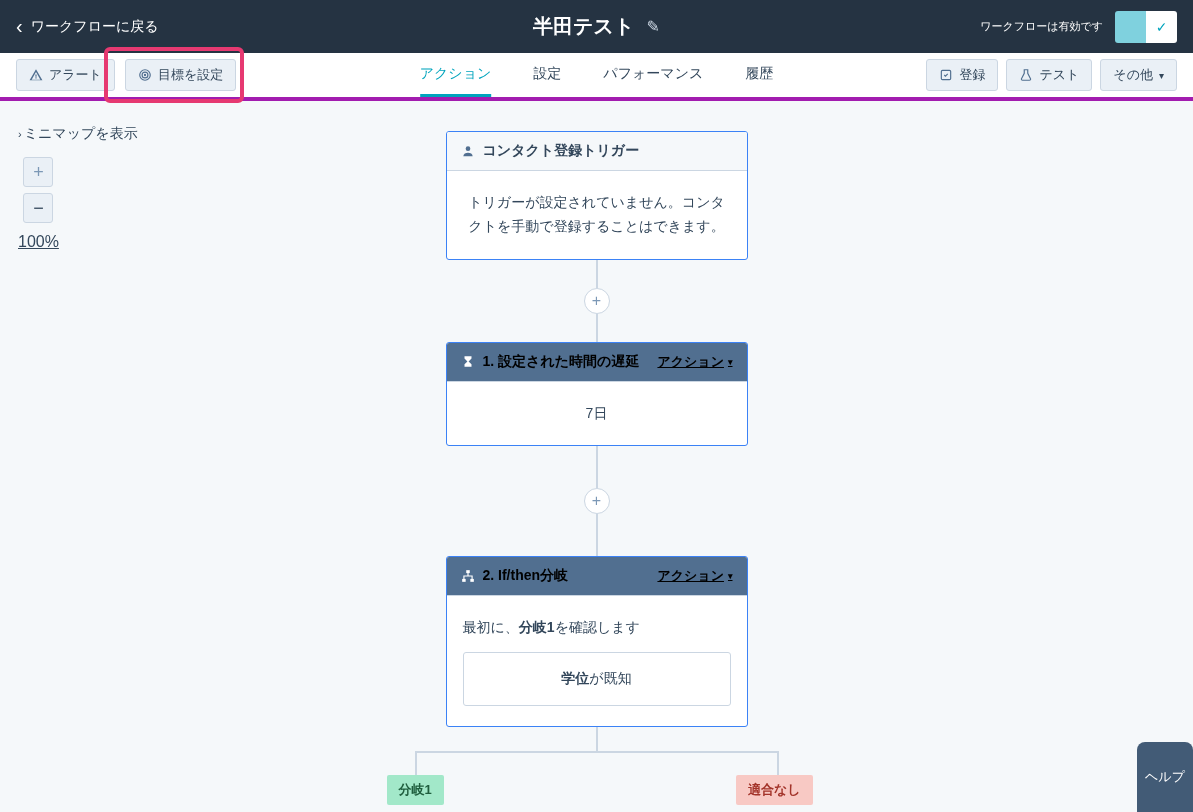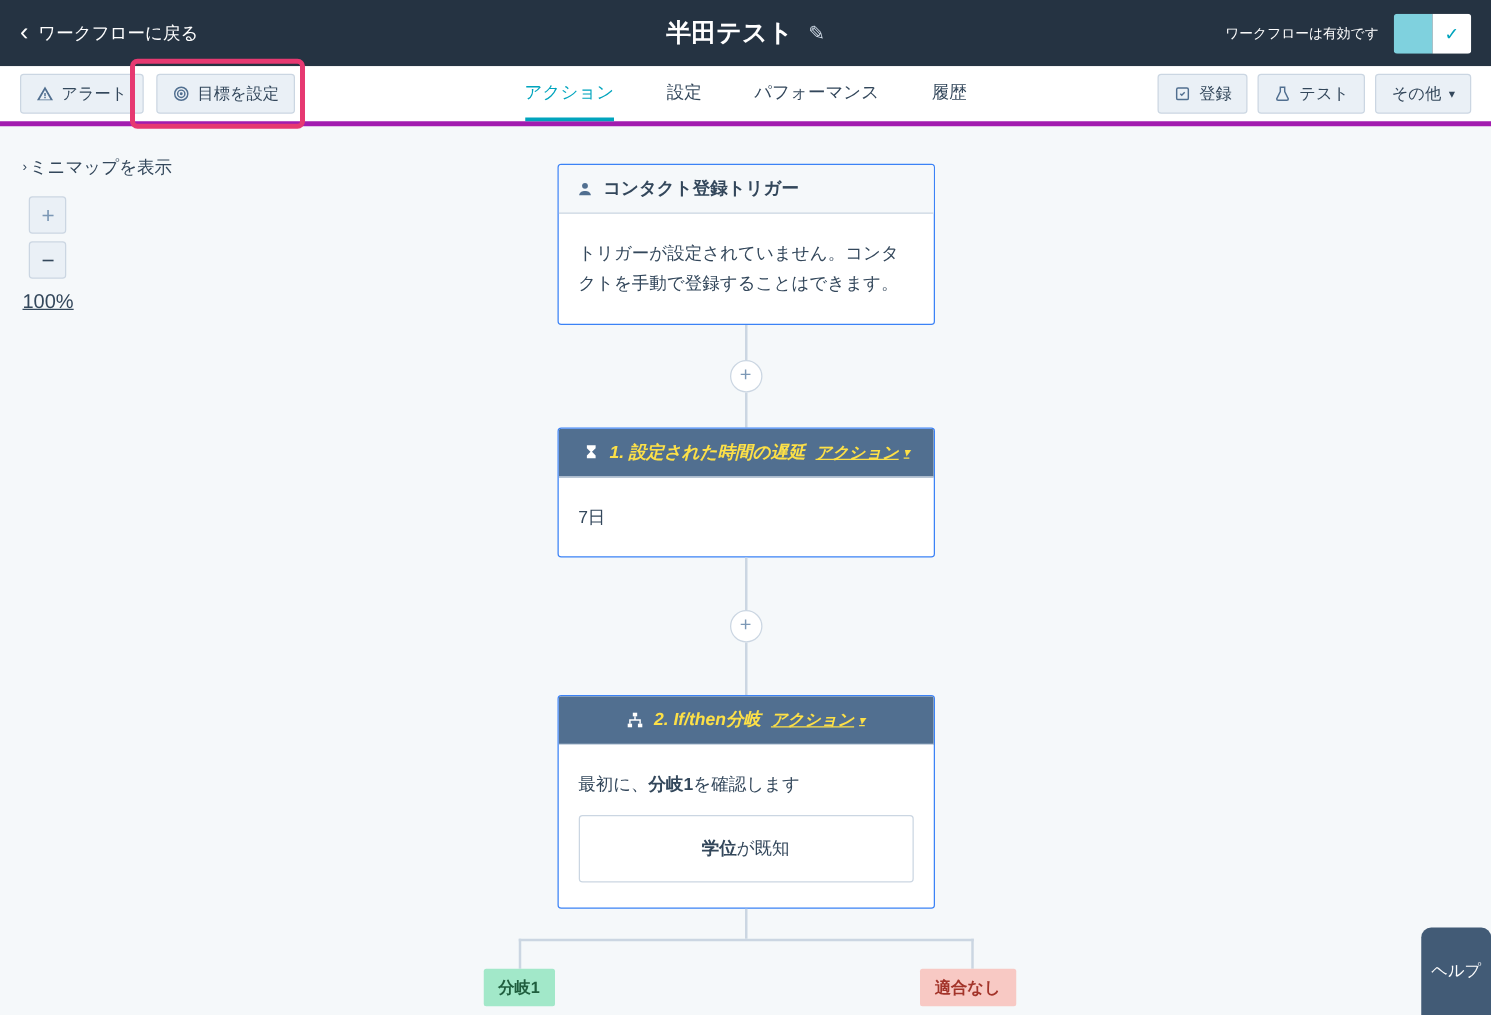--- a/index.html
+++ b/index.html
@@ -35,24 +35,24 @@
 .minimap-link { position: absolute; top: 24px; left: 18px; font-size: 14px; color: #33475b; cursor: pointer; display: flex; align-items: center; gap: 2px; }
 .zoom-controls { position: absolute; top: 56px; left: 18px; display: flex; flex-direction: column; gap: 6px; align-items: center; }
 .zoom-btn { width: 30px; height: 30px; background: #eaf0f6; border: 1px solid #cbd6e2; border-radius: 3px; display: flex; align-items: center; justify-content: center; font-size: 18px; cursor: pointer; color: #7c98b6; }
 .zoom-btn.minus { color: #33475b; }
 .zoom-label { font-size: 16px; margin-top: 4px; text-decoration: underline; }
 
 
 .flow { position: absolute; left: 50%; transform: translateX(-50%); top: 30px; width: 370px; display: flex; flex-direction: column; align-items: center; }
 .node { width: 302px; background: #fff; border: 1px solid #3b82f6; border-radius: 3px; overflow: hidden; }
 .node-header { background: #f5f8fa; padding: 10px 14px; font-size: 14px; font-weight: 600; display: flex; align-items: center; gap: 8px; border-bottom: 1px solid #cbd6e2; }
-.node-header.dark { background: #516f90; color: #fde047; justify-content: center; font-style: italic; }
+.node-header.dark { background: #516f90; color: #000000; justify-content: space-between; }
 .node-header .action-link { font-size: 13px; font-weight: 600; text-decoration: underline; cursor: pointer; display: flex; align-items: center; gap: 4px; }
 .node-header-left { display: flex; align-items: center; gap: 8px; }
-.node-body { padding: 20px 16px; font-size: 14px; line-height: 1.7; }
+.node-body { padding: 20px 16px; font-size: 14px; text-align: center; line-height: 1.7; }
 .node-body.left { text-align: left; }
 .connector { width: 2px; height: 28px; background: #cbd6e2; }
 .add-btn { width: 26px; height: 26px; border-radius: 50%; background: #fff; border: 1px solid #cbd6e2; display: flex; align-items: center; justify-content: center; font-size: 16px; color: #7c98b6; cursor: pointer; }
 .condition-box { border: 1px solid #cbd6e2; border-radius: 3px; padding: 14px; margin-top: 12px; font-size: 14px; text-align: center; }
 
 
 .branch-wrap { position: relative; width: 380px; height: 80px; }
 .branch-line-v { position: absolute; left: 50%; top: 0; width: 2px; height: 24px; background: #cbd6e2; transform: translateX(-50%); }
 .branch-line-h { position: absolute; top: 24px; left: 8px; right: 8px; height: 2px; background: #cbd6e2; }
 .branch-line-l { position: absolute; top: 24px; left: 8px; width: 2px; height: 24px; background: #cbd6e2; }

